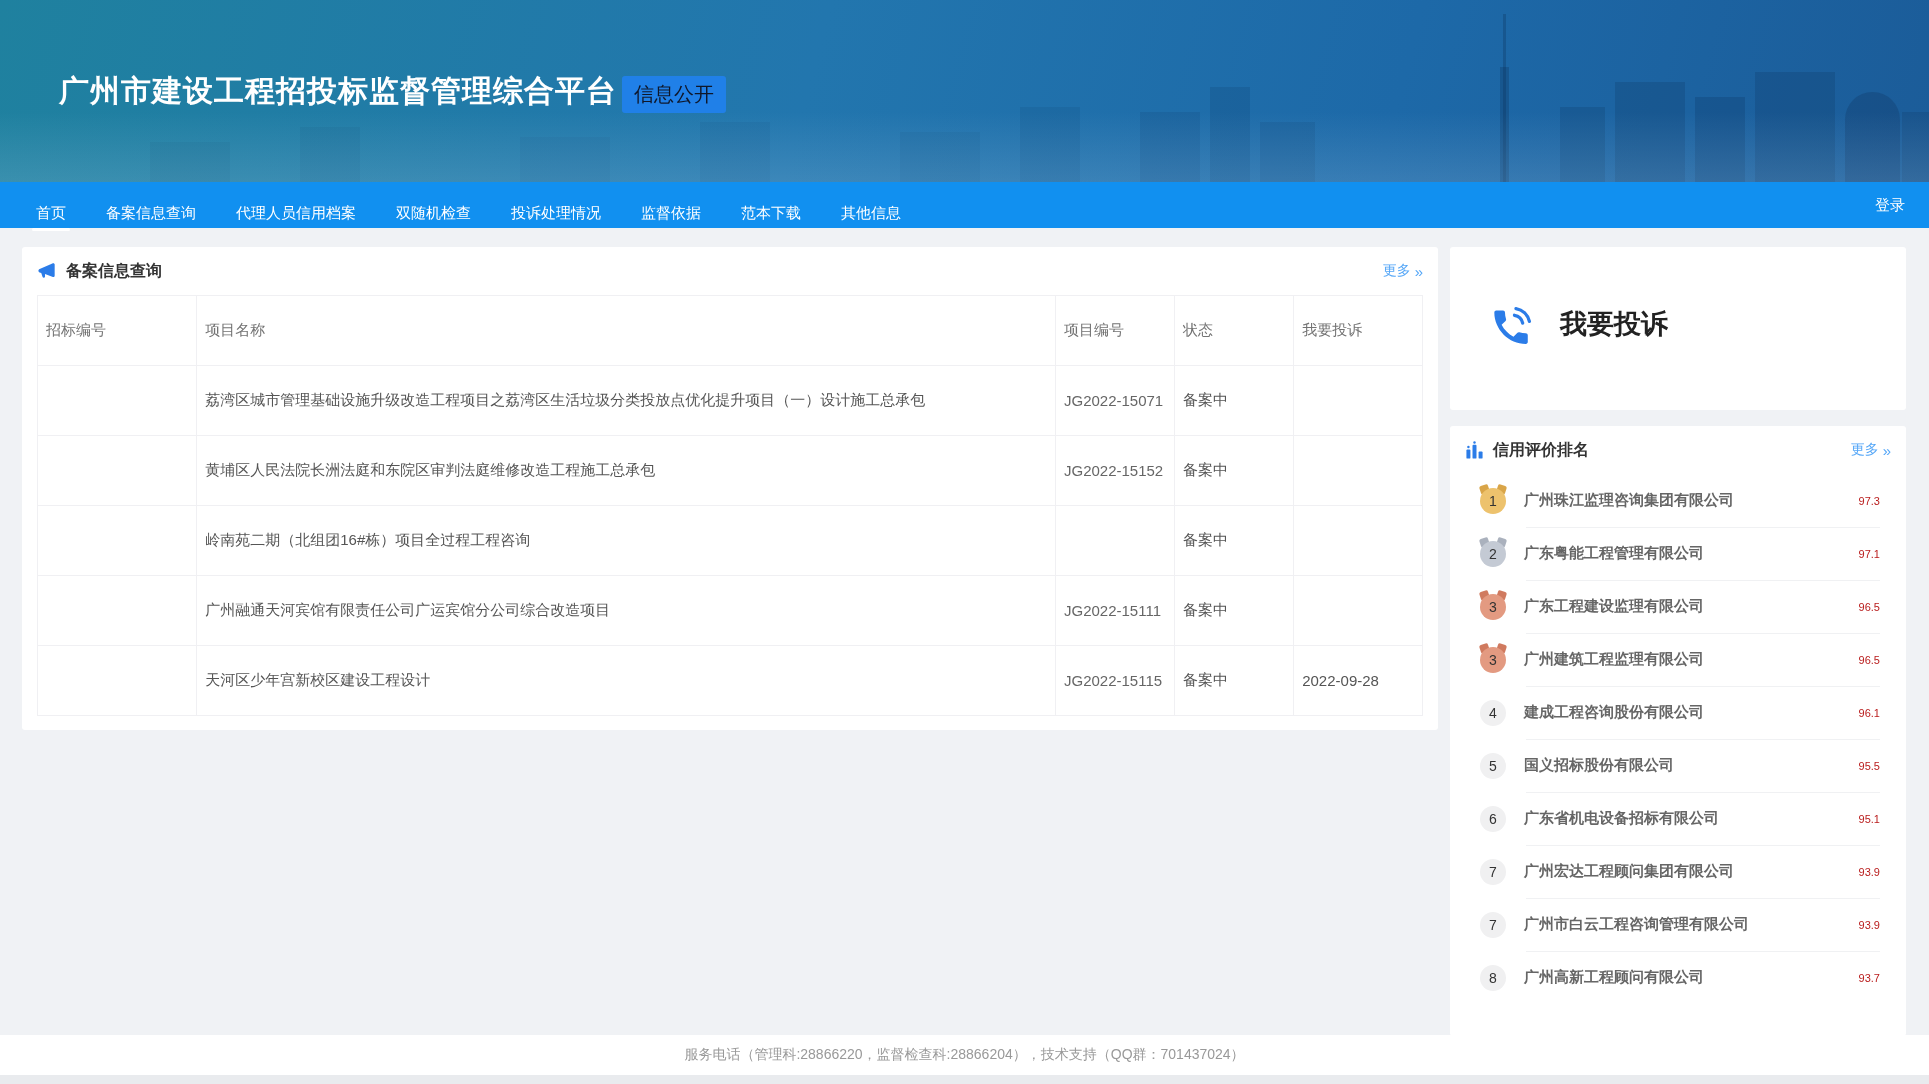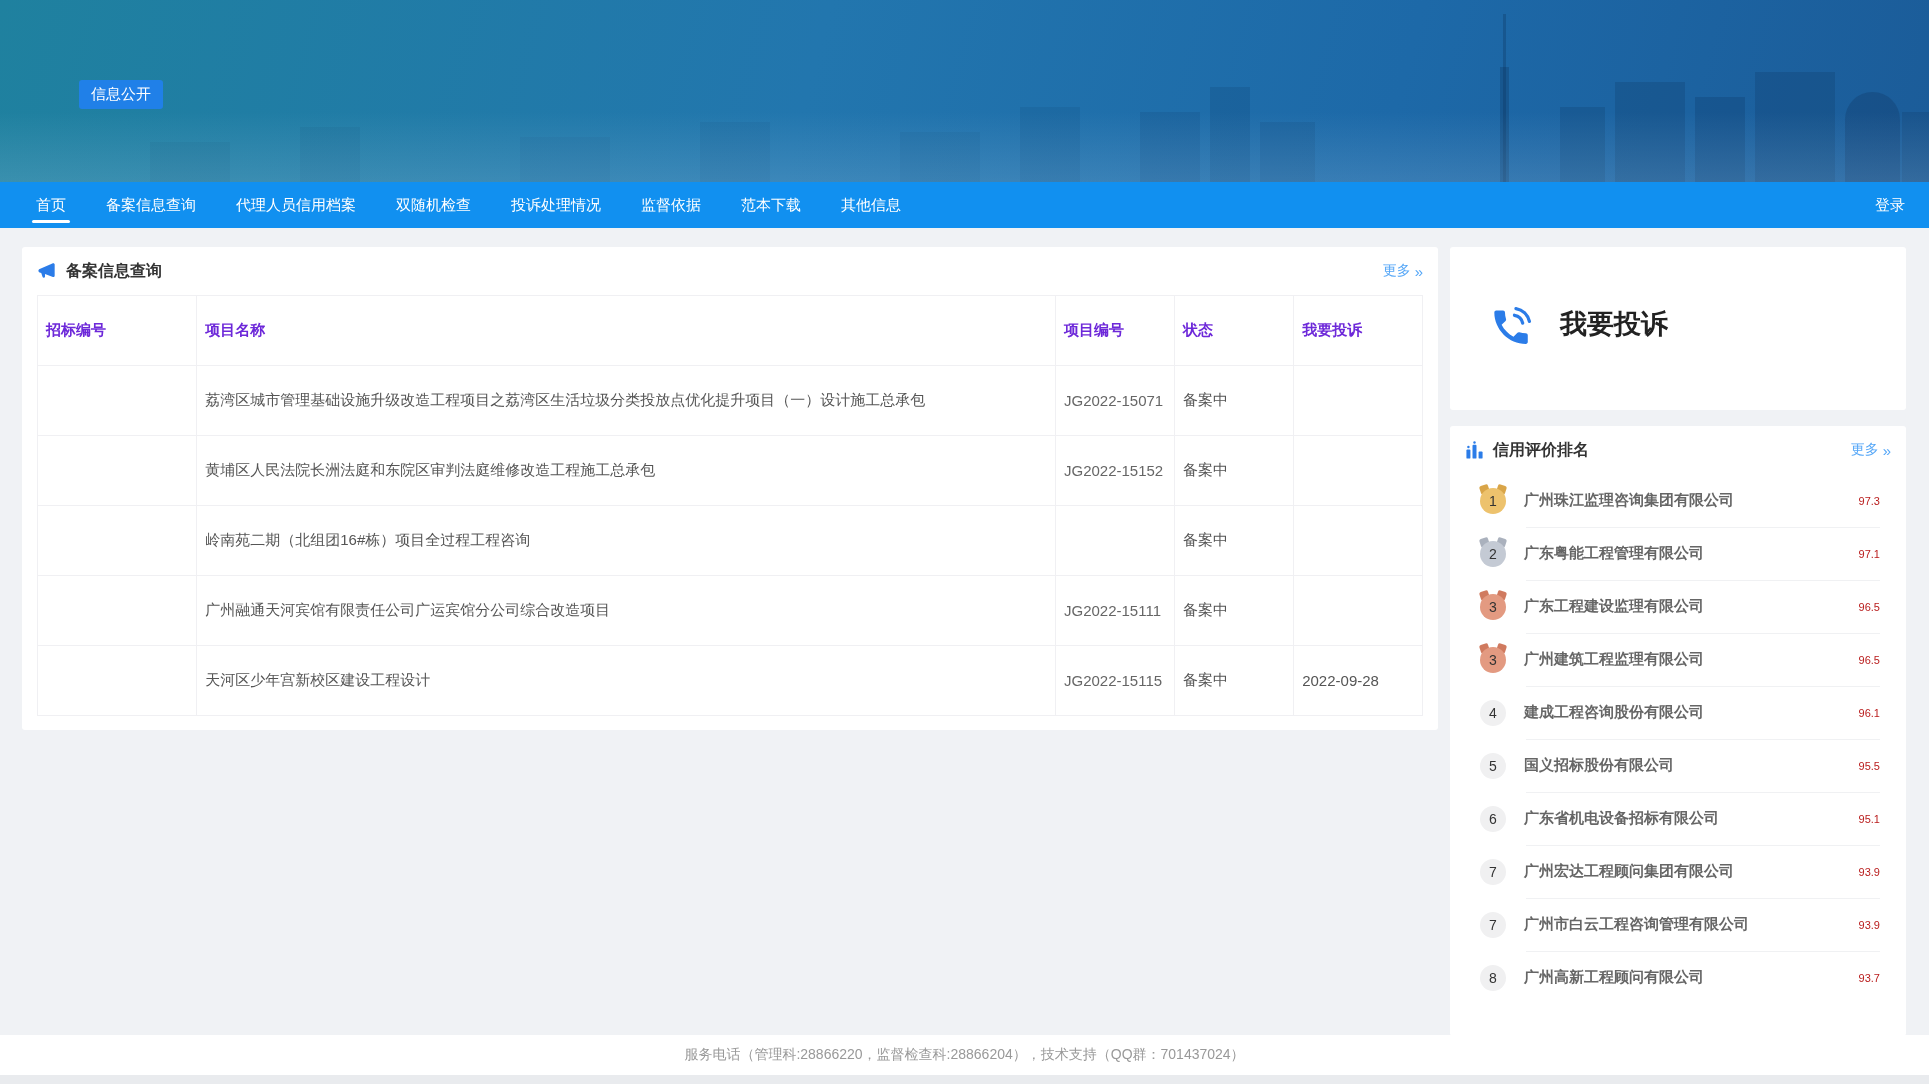--- a/index.html
+++ b/index.html
@@ -8,46 +8,46 @@
 
   
   .banner { position:relative; height:182px; overflow:hidden;
     background:linear-gradient(105deg,#1f819f 0%, #2276ae 42%, #1d69a8 72%, #1b5c99 100%); }
   .banner::after { content:""; position:absolute; left:0; right:0; bottom:0; height:70px;
     background:linear-gradient(to top, rgba(180,215,240,.18), rgba(180,215,240,0)); }
   .skyline { position:absolute; inset:0; }
   .bldg { position:absolute; bottom:0; background:rgba(10,45,85,.16); }
   .banner-row { position:relative; z-index:2; height:100%; display:flex; align-items:center; padding-left:59px; }
   .page-title { color:#fff; font-size:30px; font-weight:bold; letter-spacing:1px; }
-  .info-badge { margin-left:20px; margin-top:6px; background:#2080e8; color:#ffffff; font-size:15px;
+  .info-badge { margin-left:5px; margin-top:6px; background:#2080e8; color:#0f172a; font-size:20px;
     padding:5px 12px; border-radius:3px; cursor:pointer; }
 
   
   .nav { height:46px; background:#1190f0; display:flex; align-items:center; padding:0 24px 0 22px; }
   .nav-items { display:flex; height:100%; }
   .nav-item { position:relative; display:flex; align-items:center; height:100%;
-    padding:1px 14px; margin-right:12px; color:#fff; font-size:15px; cursor:pointer; text-decoration:none; }
+    padding:1px 14px; margin-right:12px; color:#fff; font-size:15px; cursor:pointer; text-decoration:none;margin-top:8px; }
   .nav-item.active::after { content:""; position:absolute; left:10px; right:10px; bottom:5px;
     height:3px; background:#fff; border-radius:2px; }
   .nav-login { margin-left:auto; color:#fff; font-size:15px; cursor:pointer; text-decoration:none; }
 
   
   .main { display:flex; align-items:flex-start; padding:19px 23px 0 22px; gap:12px; height:807px; }
   .panel { background:#fff; border-radius:3px; }
   .panel-head { display:flex; align-items:center; height:48px; padding:0 15px; }
   .panel-title { font-size:16px; font-weight:bold; color:#333; margin-left:9px; }
   .more-link { margin-left:auto; color:#54a6f7; font-size:14px; text-decoration:none; cursor:pointer; display:flex; align-items:center; gap:4px; }
   .more-link .chev { font-size:15px; }
 
   
   .record-panel { width:1416px; }
   .record-table { width:calc(100% - 30px); margin:0 15px 14px 15px; border-collapse:collapse; table-layout:fixed; }
   .record-table th, .record-table td { border:1px solid #f0f0f3; height:70px; padding:6px 8px;
     font-size:15px; text-align:left; vertical-align:middle; font-weight:400; }
-  .record-table th { color:#6d28d9;font-weight:bold; }
+  .record-table th { color:#737373; }
   .record-table td { color:#555; }
   .record-table td.code { color:#666; }
 
   
   .right-col { width:456px; display:flex; flex-direction:column; gap:16px; }
   .complaint-card { height:163px; display:flex; align-items:center; padding:0 34px 0 38px; gap:26px; cursor:pointer; }
   .complaint-icon { flex:none; width:46px; height:46px; margin-top:-6px; }
   .complaint-title { font-size:27px; font-weight:bold; color:#222; margin-bottom:10px; }
   .complaint-desc { font-size:15px; color:#666; line-height:1.45; }
 
@@ -92,20 +92,21 @@
     <div class="bldg" style="left:1500px;width:9px;height:115px;background:rgba(10,45,85,.28)"></div>
     <div class="bldg" style="left:1503px;width:3px;height:168px;background:rgba(10,45,85,.28)"></div>
     <div class="bldg" style="left:1560px;width:45px;height:75px;background:rgba(10,45,85,.18)"></div>
     <div class="bldg" style="left:1615px;width:70px;height:100px;background:rgba(10,45,85,.20)"></div>
     <div class="bldg" style="left:1695px;width:50px;height:85px;background:rgba(10,45,85,.22)"></div>
     <div class="bldg" style="left:1755px;width:80px;height:110px;background:rgba(10,45,85,.20)"></div>
     <div class="bldg" style="left:1845px;width:55px;height:90px;border-radius:28px 28px 0 0;background:rgba(10,45,85,.25)"></div>
     <div class="bldg" style="left:1902px;width:27px;height:70px;background:rgba(10,45,85,.18)"></div>
   </div>
   <div class="banner-row">
+    <h1 class="page-title">广州市建设工程招投标监督管理综合平台</h1>
     <span class="info-badge">信息公开</span>
   </div>
 </div>
 
 <div class="nav">
   <div class="nav-items">
     <a class="nav-item active">
         <span>首页</span>
       </a>
     <a class="nav-item">

